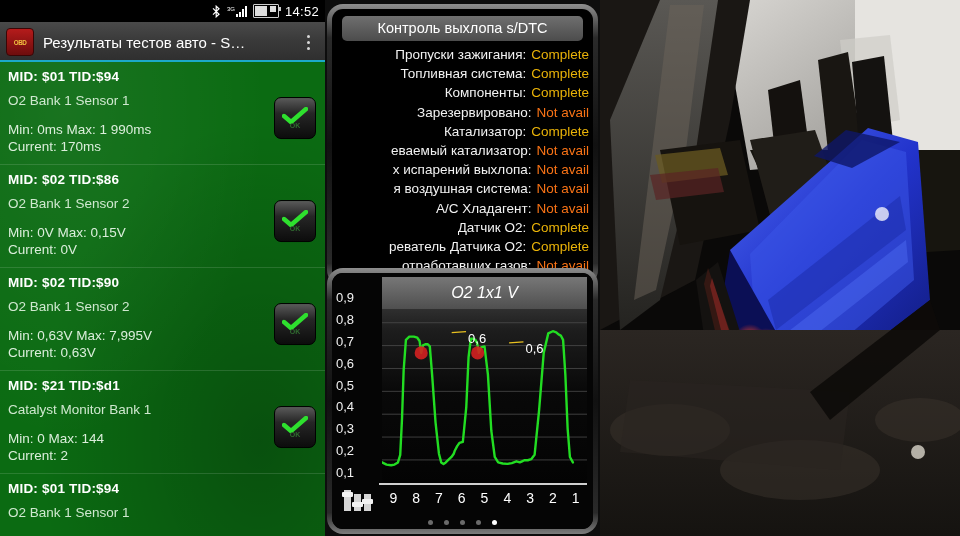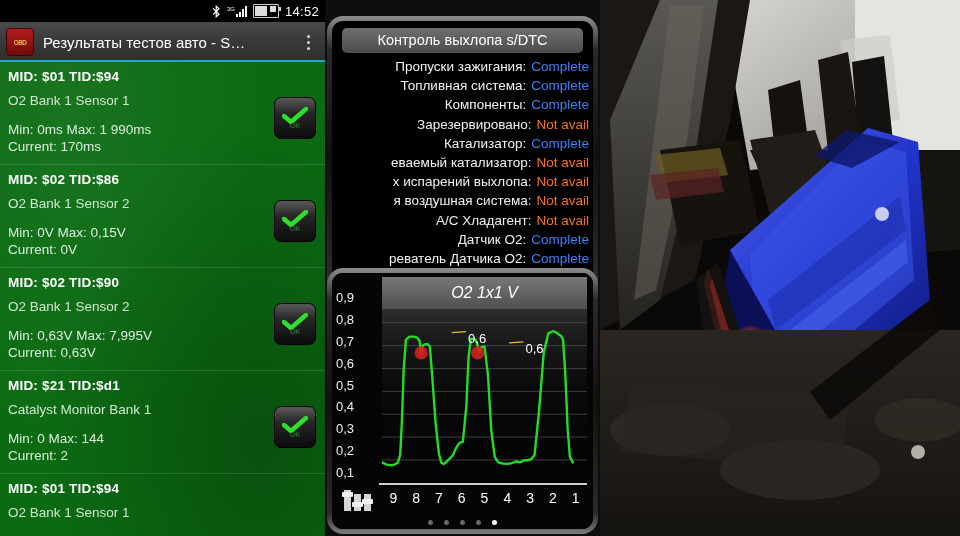--- a/index.html
+++ b/index.html
@@ -63,32 +63,32 @@
   .check{width:26px;height:17px;}
 
   
   .mid-col{position:absolute;left:325px;top:0;width:275px;height:536px;
            background:#0d0d0d;}
   .shot{position:absolute;left:2px;width:271px;border-radius:16px;
         background:linear-gradient(180deg,#8e8e8e,#2a2a2a 12%,#111 50%,#2a2a2a 92%,#7d7d7d);
         padding:5px;box-sizing:border-box;}
   .shot-inner{background:#000;border-radius:11px;overflow:hidden;height:100%;
               box-sizing:border-box;}
-  .shot-dtc{top:4px;height:282px;margin-top:12px;}
+  .shot-dtc{top:4px;height:282px;}
   .shot-chart{top:268px;height:266px;}
 
   .dtc-head{margin:7px 10px 4px 10px;border-radius:5px;
             background:linear-gradient(180deg,#6f6f6f,#4c4c4c);
             color:#fff;font-size:14.5px;text-align:center;padding:4px 0 5px;}
   .dtc-list{padding:0 4px 0 0;}
   .dtc-line{display:flex;justify-content:flex-end;align-items:baseline;
             font-size:13.5px;line-height:19.2px;white-space:nowrap;}
   .dtc-line .lbl{color:#f2f2f2;overflow:hidden;}
   .dtc-line .val{margin-left:5px;flex:0 0 auto;}
-  .v-complete{color:#3b82f6;text-align:right;}
+  .v-complete{color:#eab308;text-align:right;}
   .v-na{color:#f97316;}
 
   
   .chart-wrap{position:relative;height:100%;background:#050505;}
   .chart-title{position:absolute;left:50px;right:6px;top:4px;height:32px;
                border-radius:0;
                background:linear-gradient(180deg,#777,#4f4f4f);
                color:#fff;font-size:16px;display:flex;align-items:center;
                justify-content:center;font-style:italic;}
   .plot{position:absolute;left:50px;right:6px;top:4px;bottom:46px;

